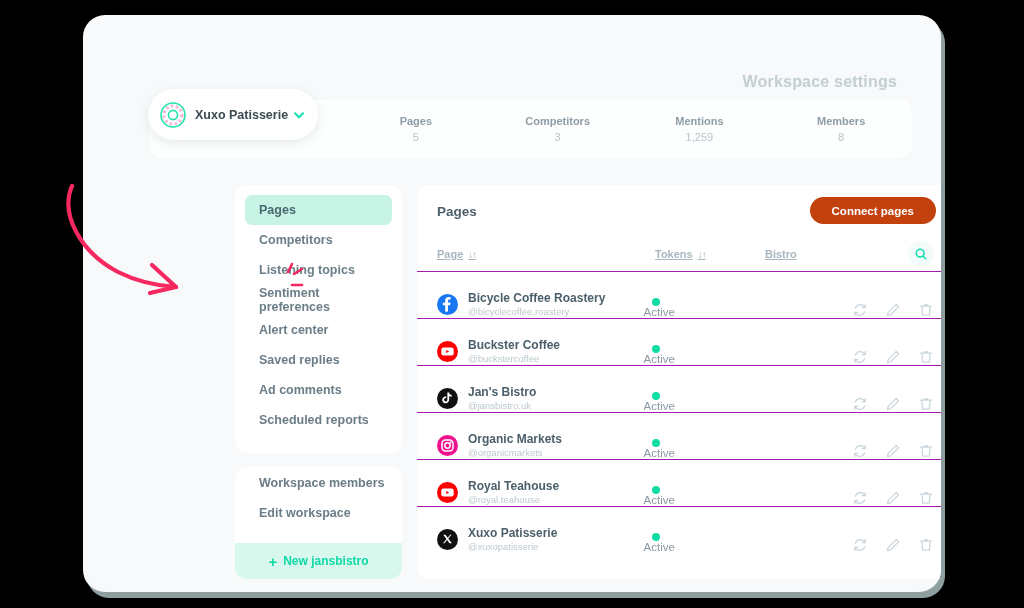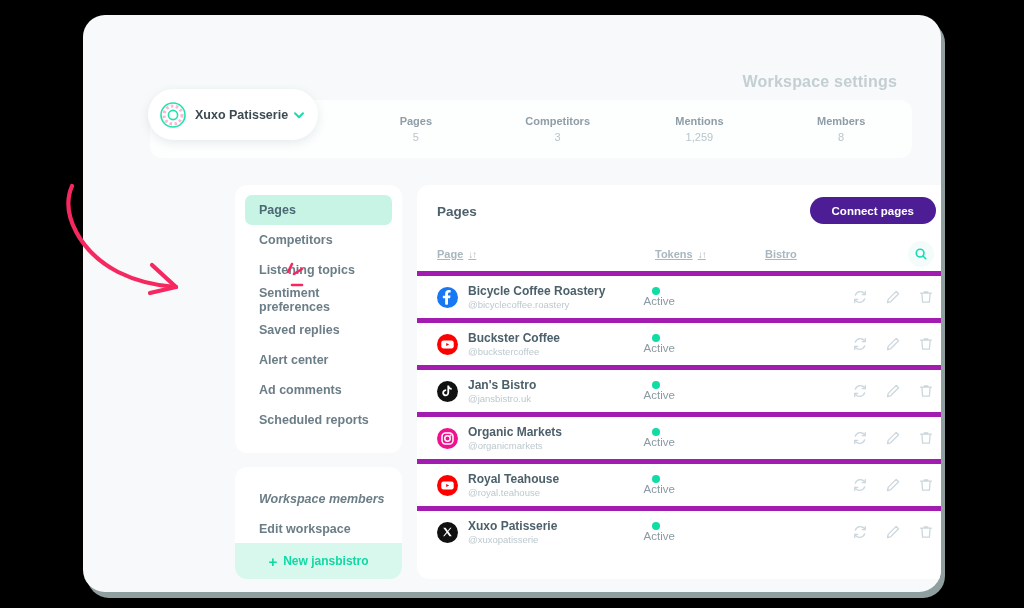--- a/index.html
+++ b/index.html
@@ -120,21 +120,21 @@
   .nav-item2 {
     height: 30px;
     display: flex;
     align-items: center;
     padding-left: 24px;
     font-size: 12.5px;
     font-weight: bold;
     color: #6b7d87;
     cursor: pointer;
   }
-  .nav-item2:first-child { margin-top: 17px; font-style: italic; }
+  .nav-item2:first-child { margin-top: 1px; }
   .new-ws {
     position: absolute;
     left: 0; bottom: 0;
     width: 100%; height: 36px;
     background: #d8f8ee;
     display: flex;
     align-items: center;
     justify-content: center;
     font-size: 12px;
     font-weight: bold;
@@ -157,21 +157,21 @@
     display: flex;
     align-items: center;
     padding: 0 20px;
   }
   .main-title { font-size: 13.5px; font-weight: bold; color: #4c606b; }
   .connect-btn {
     position: absolute;
     right: 18px; top: 12px;
     height: 27px;
     padding: 0 22px;
-    background: #4c1d95;
+    background: #c2410c;
     color: #ffffff;
     border: none;
     border-radius: 14px;
     font-family: "Liberation Sans", sans-serif;
     font-size: 11.5px;
     font-weight: bold;
     cursor: pointer;
   }
 
   .col-head {
@@ -196,24 +196,24 @@
     background: #f3fcfa;
     display: flex;
     align-items: center;
     justify-content: center;
     cursor: pointer;
     border: none;
   }
 
   .row {
     display: flex;
-    align-items: center;
+    align-items: flex-end;
     height: 47px;
     padding: 0 20px;
-    border-top: 5px solid #a21caf;
+    border-top: 1px solid #a21caf;
   }
   .row .c-page { display: flex; align-items: center; }
   .plat-ico { width: 21px; height: 21px; flex: 0 0 21px; margin-right: 10px; }
   .names { display: flex; flex-direction: column; justify-content: center; }
   .pname { font-size: 12px; font-weight: bold; color: #4c606b; line-height: 14px; }
   .phandle { font-size: 9.5px; color: #bcc8ce; line-height: 13px; }
 
   .status { display: flex; align-items: center; font-size: 11.5px; color: #8a99a2; flex-direction: column; }
   .dot { width: 8px; height: 8px; border-radius: 50%; background: #10dca4; margin-right: 7px; }
 
@@ -277,24 +277,24 @@
     <div class="nav-item">
       <span>Competitors</span>
     </div>
     <div class="nav-item">
       <span>Listening topics</span>
     </div>
     <div class="nav-item">
       <span>Sentiment preferences</span>
     </div>
     <div class="nav-item">
+      <span>Alert center</span>
+    </div>
+    <div class="nav-item">
       <span>Saved replies</span>
-    </div>
-    <div class="nav-item">
-      <span>Alert center</span>
     </div>
     <div class="nav-item">
       <span>Ad comments</span>
     </div>
     <div class="nav-item">
       <span>Scheduled reports</span>
     </div>
   </div>
 
   <div class="sidebar-card2">

